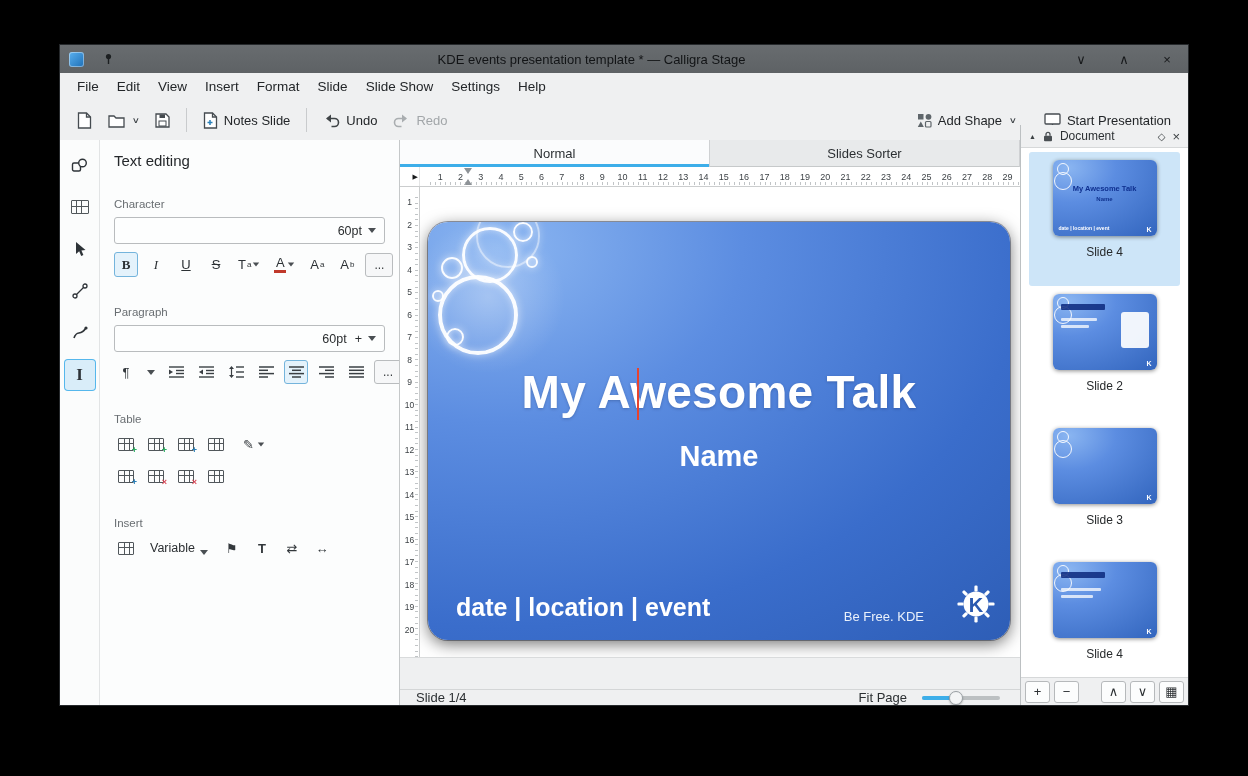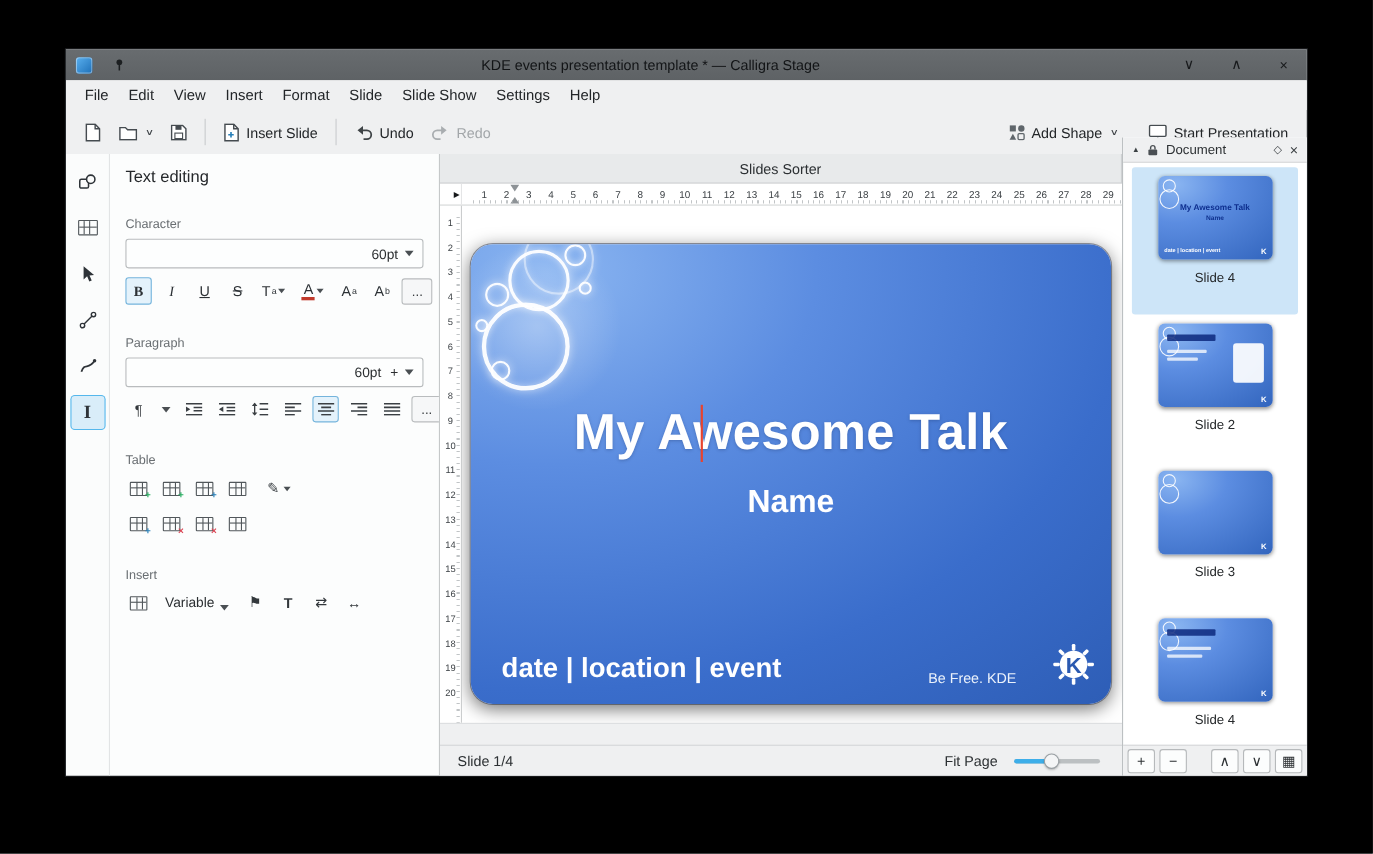--- a/index.html
+++ b/index.html
@@ -98,21 +98,21 @@
 .b8{left:48px;top:-18px;width:64px;height:64px;border-width:2px;opacity:.55}
 .slide-title{position:absolute;left:0;right:0;top:143px;text-align:center;font-size:46px;font-weight:bold;color:#fff;letter-spacing:.3px;text-shadow:0 1px 3px rgba(10,25,60,.25)}
 .slide-sub{position:absolute;left:0;right:0;top:218px;text-align:center;font-size:29px;font-weight:bold;color:#fff}
 .caret{position:absolute;left:209px;top:146px;width:2px;height:52px;background:#e8432e}
 .slide-footer{position:absolute;left:28px;bottom:18px;font-size:25px;font-weight:bold;color:#fff}
 .tagline{position:absolute;right:86px;bottom:16px;font-size:13px;color:#eaf1fb}
 .kde-logo{position:absolute;right:14px;bottom:16px;width:40px;height:40px}
 .graybelow{flex:1;background:#eff0f1;border-top:1px solid #d9dbdc}
 
 
-.statusbar{height:28px;flex:none;display:flex;align-items:center;padding:0 16px;font-size:13px;color:#2c3033;background:#eff0f1;border-top:1px solid #d4d6d7}
+.statusbar{height:16px;flex:none;display:flex;align-items:center;padding:0 16px;font-size:13px;color:#2c3033;background:#eff0f1;border-top:1px solid #d4d6d7}
 .zoomgrp{margin-left:auto;display:flex;align-items:center}
 .slider{position:relative;width:78px;height:4px;background:#bcc0c2;border-radius:2px;margin-left:15px;margin-right:4px}
 .slider .fill{position:absolute;left:0;top:0;bottom:0;width:34px;background:#3daee9;border-radius:2px}
 .slider .knob{position:absolute;left:27px;top:-5px;width:14px;height:14px;border-radius:50%;background:#f4f5f6;border:1px solid #9aa0a4;box-shadow:0 1px 2px rgba(0,0,0,.25)}
 
 
 .dock{position:absolute;right:0;top:80px;bottom:0;width:168px;background:#fff;border-left:1px solid #bcc0c2;display:flex;flex-direction:column}
 .dock-header{height:23px;flex:none;background:#eff0f1;border-bottom:1px solid #d6d8d9;display:flex;align-items:center;gap:7px;padding:0 8px;font-size:12px;color:#2c3033}
 .dh-float{font-size:7px;color:#3c4144}
 .dh-dia{margin-left:auto;font-size:10px;color:#3c4144}
@@ -192,21 +192,21 @@
             <rect x="4.5" y="1.5" width="5.5" height="3.5" fill="#454b50"></rect>
           </svg>
         </span>
     <span class="tsep"></span>
     <span class="tbtn">
       <svg width="15" height="17" viewBox="0 0 15 17">
             <path d="M1.5 1h8l4 4v11h-12z" fill="#fff" stroke="#454b50" stroke-width="1.3"></path>
             <path d="M9.5 1v4h4" fill="none" stroke="#454b50" stroke-width="1.3"></path>
             <path d="M7 8v5M4.5 10.5h5" stroke="#2980b9" stroke-width="1.5"></path>
           </svg>
-      <span>Insert Slide</span>
+      <span>Notes Slide</span>
     </span>
     <span class="tsep"></span>
     <span class="tbtn">
       <svg width="17" height="15" viewBox="0 0 17 15">
             <path d="M4.5 5.5h7a4 4 0 0 1 0 8h-3" fill="none" stroke="#3f4447" stroke-width="1.6"></path>
             <path d="M8 1.5 3 5.5l5 4z" fill="#3f4447"></path>
           </svg>
       <span>Undo</span>
     </span>
     <span class="tbtn disabled">
@@ -467,20 +467,21 @@
             <span>⇄</span>
           </span>
       <span class="pbtn">
             <span>↔</span>
           </span>
     </div>
   </div>
 
   <div class="center">
     <div class="tabs">
+      <span class="tab active">Normal</span>
       <span class="tab">Slides Sorter</span>
     </div>
     <div class="rulerrow">
       <span class="corner">▶</span>
       <div class="hruler">
         <span class="imark top"></span>
         <span class="imark bot"></span>
         <div class="hnums">
 
         <span class="rn">1</span>

